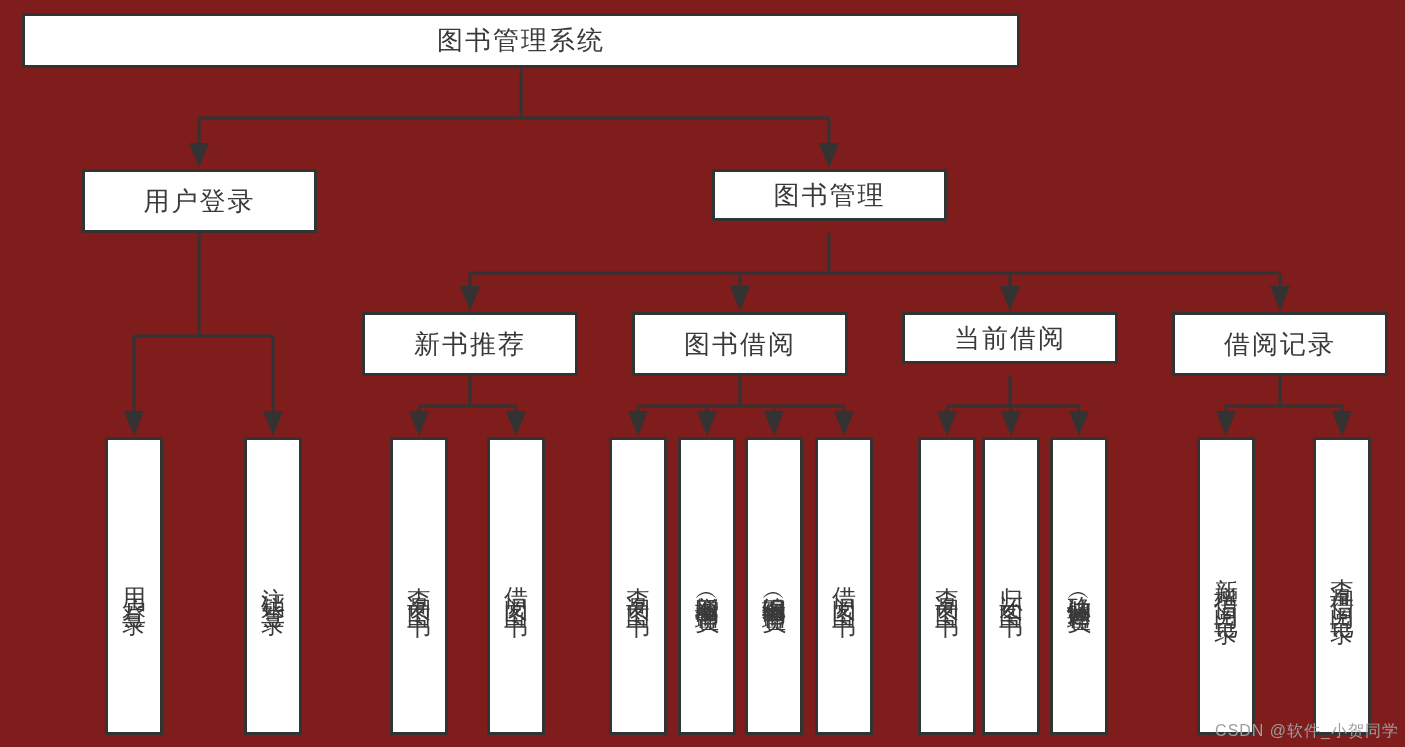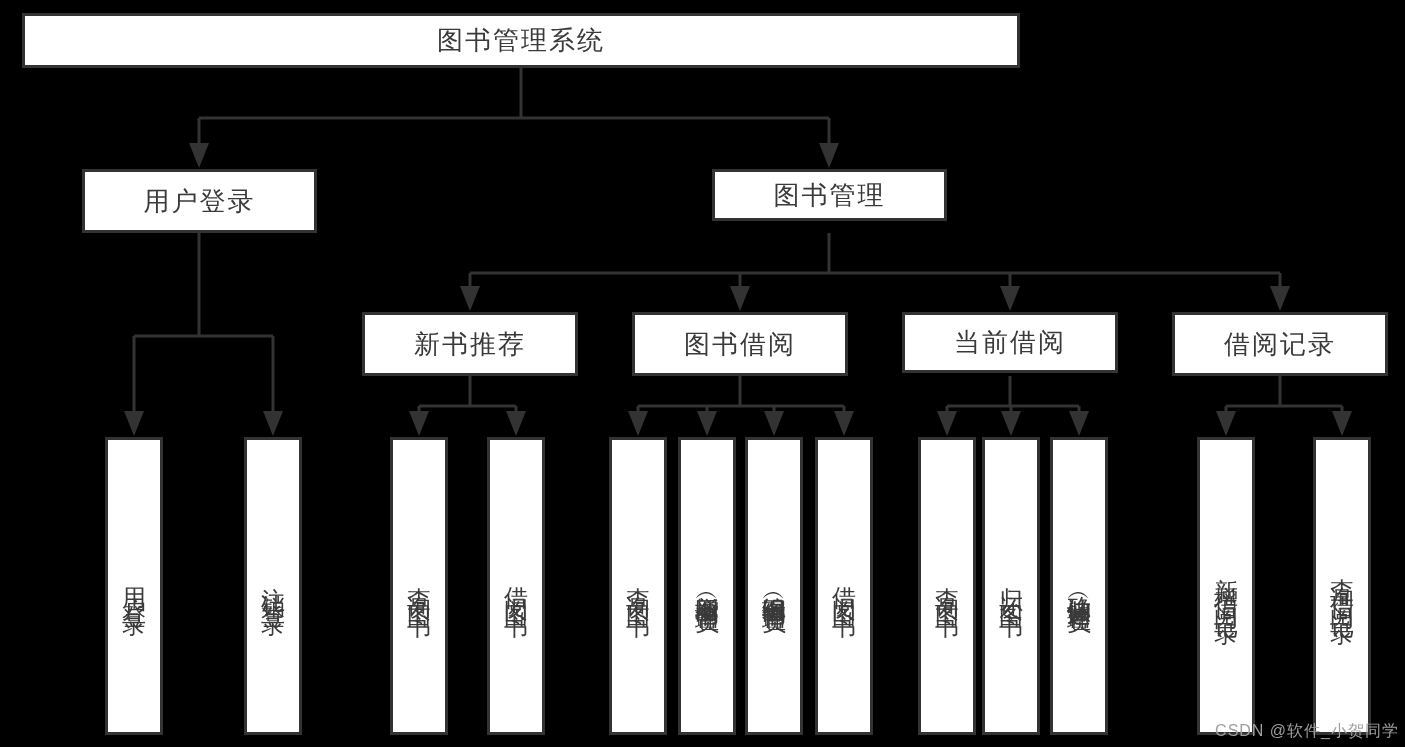--- a/index.html
+++ b/index.html
@@ -4,21 +4,21 @@
 <style>
   html, body {
     margin: 0;
     padding: 0;
     background: #ffffff;
   }
   .canvas {
     position: relative;
     width: 1405px;
     height: 747px;
-    background: #000000;
+    background: #7f1d1d;
     overflow: hidden;
     font-family: "Liberation Sans", "DejaVu Sans", sans-serif;
   }
   .connectors {
     position: absolute;
     left: 0;
     top: 0;
     width: 1405px;
     height: 747px;
     pointer-events: none;
@@ -113,21 +113,21 @@
   <div class="node hnode" style="left:712px; top:169px; width:235px; height:52px;">
     <span>图书管理</span>
   </div>
 
   <div class="node hnode" style="left:362px; top:312px; width:216px; height:64px;">
     <span>新书推荐</span>
   </div>
   <div class="node hnode" style="left:632px; top:312px; width:216px; height:64px;">
     <span>图书借阅</span>
   </div>
-  <div class="node hnode" style="left:902px; top:312px; width:216px; height:61px;">
+  <div class="node hnode" style="left:902px; top:312px; width:216px; height:52px;">
     <span>当前借阅</span>
   </div>
   <div class="node hnode" style="left:1172px; top:312px; width:216px; height:64px;">
     <span>借阅记录</span>
   </div>
 
   <div class="node leaf" style="left:105px; top:437px; width:58px; height:298px;">
     <span class="vlabel">用户登录</span>
   </div>
   <div class="node leaf" style="left:244px; top:437px; width:58px; height:298px;">

